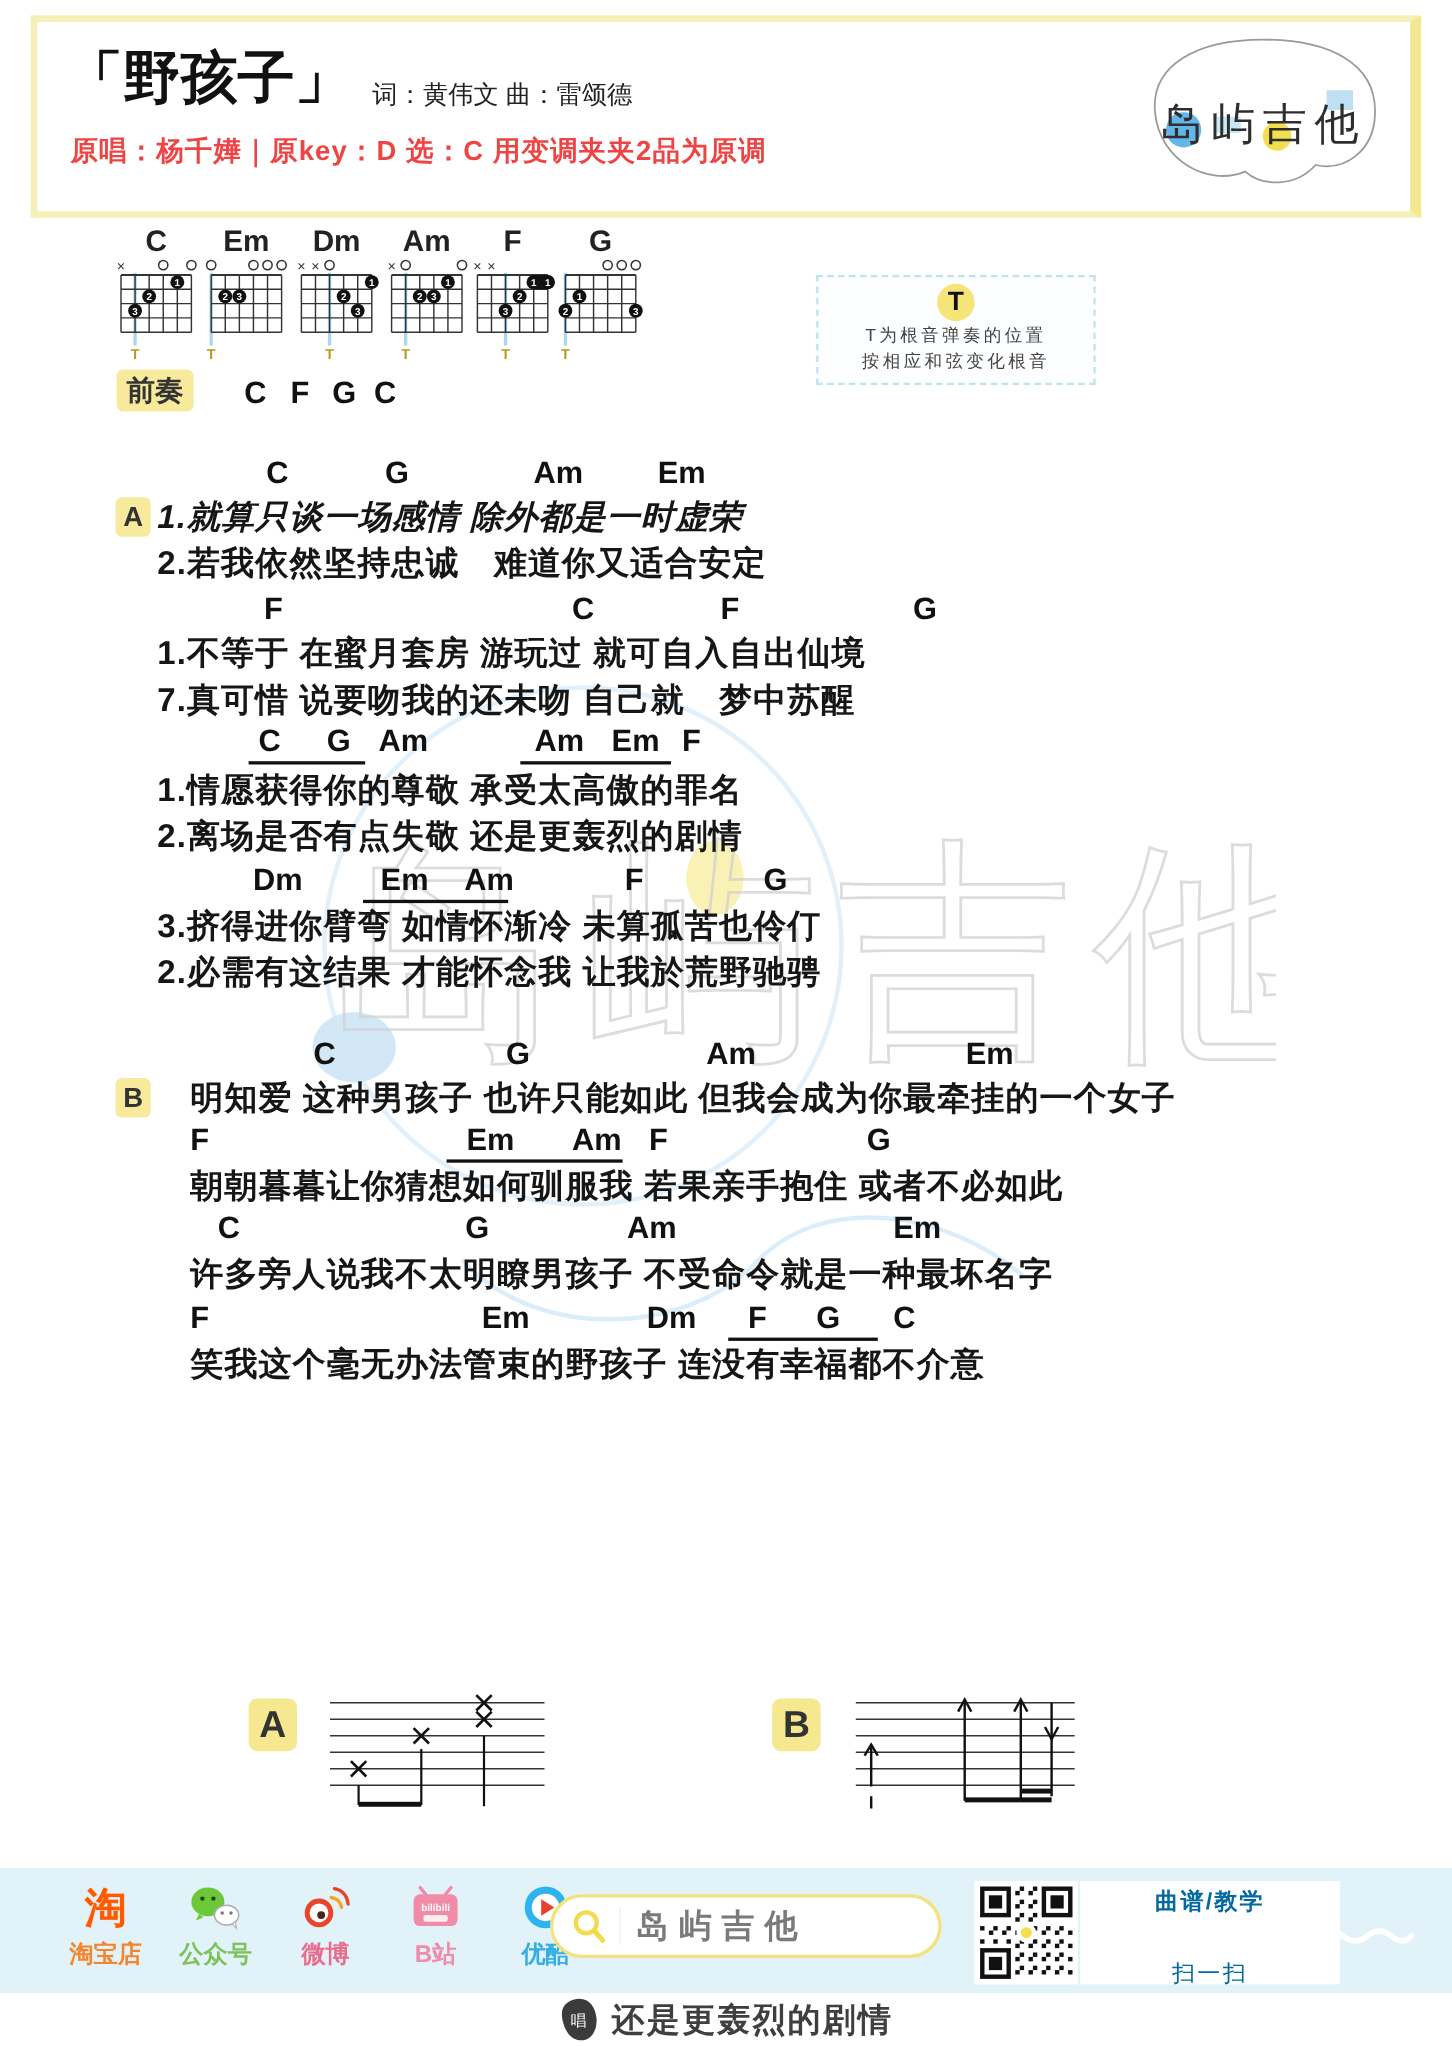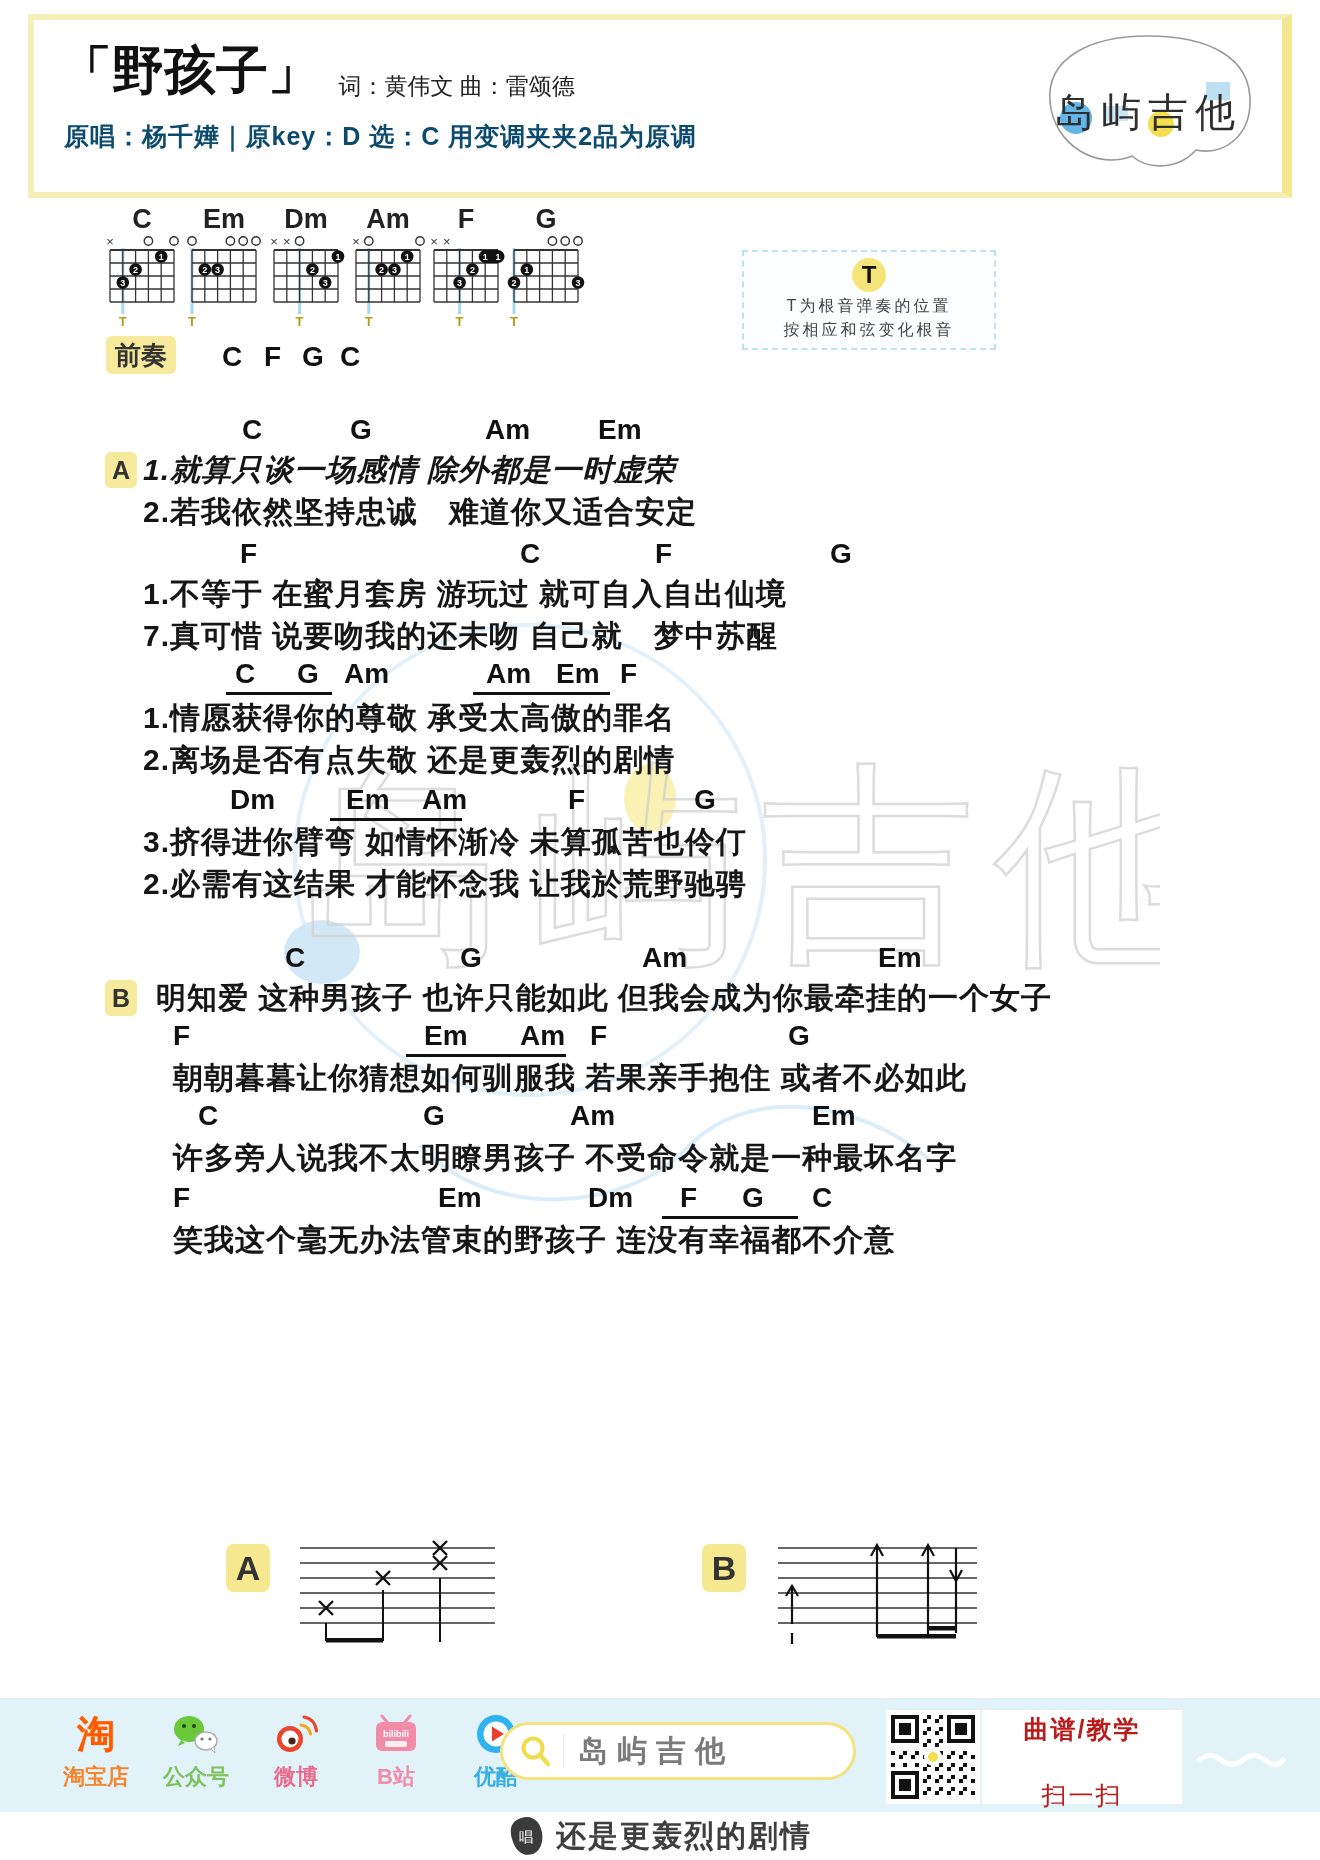--- a/index.html
+++ b/index.html
@@ -4,21 +4,21 @@
 <style>
   html,body{margin:0;padding:0;background:#ffffff;}
   .page{position:relative;width:1320px;height:1860px;background:#fff;overflow:hidden;
         font-family:"Liberation Sans",sans-serif;color:#151515;}
   
   .hdr{position:absolute;left:28px;top:14px;width:1248px;height:172px;background:#fff;
        border:6px solid #F5EFB8;border-right:10px solid #F3E88F;}
   .title-row{position:absolute;left:26px;top:16px;white-space:nowrap;}
   .song-title{display:inline-block;font-size:52px;font-weight:700;color:#111;margin:0;}
   .credits{display:inline-block;font-size:23px;font-weight:400;color:#222;margin-left:14px;vertical-align:-6px;}
-  .meta{position:absolute;left:30px;top:100px;font-size:25px;font-weight:700;color:#0c4a6e;letter-spacing:1px;}
+  .meta{position:absolute;left:30px;top:100px;font-size:25px;font-weight:700;color:#ef4444;letter-spacing:1px;}
   .logo-blob{position:absolute;right:14px;top:4px;width:240px;height:150px;}
   
   .diagram{position:absolute;top:204px;width:84px;text-align:center;}
   .diagram .dname{font-size:27px;font-weight:600;color:#222;height:30px;line-height:30px;}
   .t-note{position:absolute;left:742px;top:250px;width:250px;height:96px;background:#FDFEFF;
           border:2px dashed #BEE3EE;text-align:center;}
   .t-circle{width:34px;height:34px;border-radius:50%;background:#F5E578;color:#111;font-size:24px;
             font-weight:700;line-height:34px;margin:6px auto 2px;}
   .t-line{font-size:16px;color:#444;letter-spacing:3px;line-height:24px;}
   
@@ -41,22 +41,22 @@
   .soc{width:76px;text-align:center;cursor:pointer;}
   .soc .ic{height:52px;display:flex;align-items:center;justify-content:center;}
   .soc .lb{font-size:22px;font-weight:700;margin-top:2px;}
   .lb-tao{color:#F5852B}.lb-wx{color:#7DC15C}.lb-wb{color:#E96B8B}.lb-bz{color:#F08BAA}.lb-yk{color:#35AEE3}
   .tao-glyph{font-size:38px;font-weight:700;color:#FF5A00;text-shadow:0 0 1px #ffb26b;}
   .search{position:absolute;left:500px;top:24px;width:356px;height:58px;background:#fff;
           border:3px solid #F3E27D;border-radius:40px;display:flex;align-items:center;padding:0 16px;box-sizing:border-box;}
   .search .div{width:1px;height:34px;background:#e8e8e8;margin:0 14px 0 10px;}
   .search .txt{font-size:30px;color:#7a7a7a;letter-spacing:9px;font-weight:600;}
   .qr{position:absolute;left:886px;top:12px;width:94px;height:94px;background:#fff;}
-  .qrinfo{position:absolute;left:982px;top:12px;width:200px;height:94px;background:#fff;text-align:center;
-          font-size:25px;color:#b91c1c;letter-spacing:2px;}
+  .qrinfo{position:absolute;left:982px;top:12px;width:236px;height:94px;background:#fff;text-align:center;
+          font-size:21px;color:#0369a1;letter-spacing:2px;}
   .qrinfo div{line-height:30px;margin-top:36px;}
   .wave{position:absolute;left:1195px;top:50px;}
   
   .bottom{position:absolute;left:0;top:1812px;width:1320px;height:48px;background:#fff;
           display:flex;align-items:center;justify-content:center;gap:10px;}
   .slogan{font-size:30px;font-weight:700;color:#3f3f3f;letter-spacing:2px;}
   .url{font-size:30px;font-weight:700;color:#E8340C;font-family:"Liberation Serif",serif;}
   .wm{position:absolute;left:240px;top:600px;pointer-events:none;}
 </style>
 </head>
@@ -307,21 +307,21 @@
         <div class="lyric" style="left: 143px;">2.必需有这结果 才能怀念我 让我於荒野驰骋</div>
       </div>
       <div class="row" style="top: 942px;">
         <span class="chord" style="left: 285px;">C</span>
         <span class="chord" style="left: 460px;">G</span>
         <span class="chord" style="left: 642px;">Am</span>
         <span class="chord" style="left: 878px;">Em</span>
       </div>
       <div class="row" style="top: 978px;">
         <span class="sec-badge" style="left: 105px; top: 2px;">B</span>
-        <div class="lyric" style="left: 156px;">明知爱 这种男孩子 也许只能如此 但我会成为你最牵挂的一个女子</div>
+        <div class="lyric" style="left: 173px;">明知爱 这种男孩子 也许只能如此 但我会成为你最牵挂的一个女子</div>
       </div>
       <div class="row" style="top: 1020px;">
         <span class="chord" style="left: 173px;">F</span>
         <span class="chord" style="left: 424px;">Em</span>
         <span class="chord" style="left: 520px;">Am</span>
         <span class="chord" style="left: 590px;">F</span>
         <span class="chord" style="left: 788px;">G</span>
         <div class="ul" style="left: 406px; width: 160px; top: 34px;"></div>
       </div>
       <div class="row" style="top: 1058px;">

